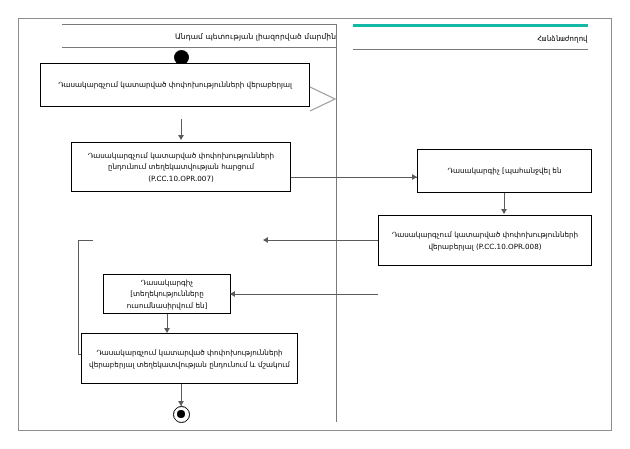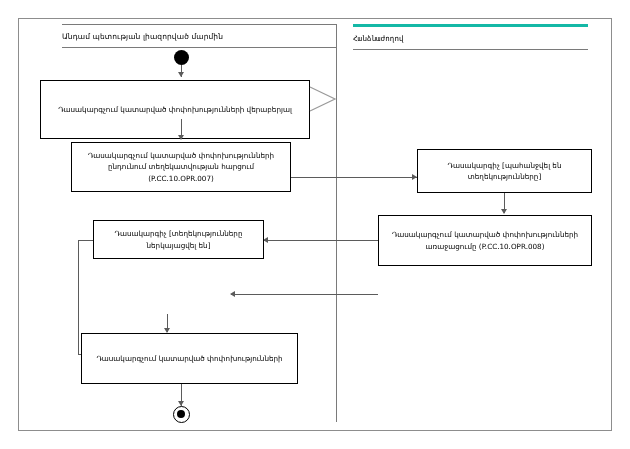--- a/index.html
+++ b/index.html
@@ -54,21 +54,21 @@
     left: 291px;
     width: 235px;
     border-top: 3px solid #14b8a6;
     font-family: Liberation Mono, monospace;
   }
   .lane-header {
     height: 23px;
     border-bottom: 1px solid #7a7a7a;
     display: flex;
     align-items: center;
-    justify-content: flex-start;
+    justify-content: flex-end;
     box-sizing: border-box;
   }
   .lane-header-text {
     font-size: 7.5px;
     color: #000000;
     letter-spacing: 0.1px;
     white-space: nowrap;
   }
 
   
@@ -178,21 +178,21 @@
       </div>
     </div>
 
   </div>
 
   <div class="initial-node" style="left:174px; top:50px;"></div>
 
   <div class="edge edge-v edge-dark" style="left:181px; top:65px; height:12px;"></div>
   <div class="arrowhead arrow-down" style="left:178px; top:72px;"></div>
 
-  <div class="node" style="left:40px; top:80px; width:270px; height:59px;">
+  <div class="node" style="left:40px; top:63px; width:270px; height:44px;">
     <div class="node-text">
       <span class="ln">Դասակարգչում կատարված փոփոխությունների վերաբերյալ</span>
     </div>
   </div>
 
   <div class="decision-shape" style="left:309px; top:86px;">
     <svg width="28" height="26" viewBox="0 0 28 26" xmlns="http://www.w3.org/2000/svg">
       <polyline points="1,1 26,13 1,25" fill="none" stroke="#9a9a9a" stroke-width="1.2"></polyline>
     </svg>
   </div>
@@ -207,59 +207,60 @@
       <span class="ln">(P.CC.10.OPR.007)</span>
     </div>
   </div>
 
   <div class="edge edge-h edge-dark" style="left:291px; top:177px; width:126px;"></div>
   <div class="arrowhead arrow-right" style="left:412px; top:174px;"></div>
 
   <div class="node" style="left:417px; top:149px; width:175px; height:44px;">
     <div class="node-text">
       <span class="ln">Դասակարգիչ [պահանջվել են</span>
-      <span class="ln">տեղեկությունները]</span>
     </div>
   </div>
 
   <div class="edge edge-v edge-dark" style="left:504px; top:193px; height:20px;"></div>
   <div class="arrowhead arrow-down" style="left:501px; top:209px;"></div>
 
   <div class="node" style="left:378px; top:215px; width:214px; height:51px;">
     <div class="node-text">
       <span class="ln">Դասակարգչում կատարված փոփոխությունների</span>
-      <span class="ln">առաջացումը (P.CC.10.OPR.008)</span>
+      <span class="ln">վերաբերյալ (P.CC.10.OPR.008)</span>
     </div>
   </div>
 
   <div class="edge edge-h edge-dark" style="left:264px; top:240px; width:114px;"></div>
   <div class="arrowhead arrow-left" style="left:263px; top:237px;"></div>
 
-  <div class="node" style="left:93px; top:220px; width:171px; height:39px;">
-    <div class="node-text">
-      <span class="ln">Դասակարգիչ [տեղեկությունները</span>
-      <span class="ln">ներկայացվել են]</span>
-    </div>
-  </div>
 
   <div class="edge edge-h edge-dark" style="left:78px; top:240px; width:15px;"></div>
   <div class="edge edge-v edge-dark" style="left:78px; top:240px; height:114px;"></div>
   <div class="edge edge-h edge-dark" style="left:78px; top:354px; width:18px;"></div>
   <div class="arrowhead arrow-right" style="left:90px; top:351px;"></div>
 
+  <div class="node" style="left:103px; top:274px; width:128px; height:40px;">
+    <div class="node-text">
+      <span class="ln">Դասակարգիչ</span>
+      <span class="ln">[տեղեկությունները</span>
+      <span class="ln">ուսումնասիրվում են]</span>
+    </div>
+  </div>
 
   <div class="edge edge-h edge-dark" style="left:231px; top:294px; width:147px;"></div>
   <div class="arrowhead arrow-left" style="left:230px; top:291px;"></div>
 
   <div class="edge edge-v edge-dark" style="left:167px; top:314px; height:18px;"></div>
   <div class="arrowhead arrow-down" style="left:164px; top:328px;"></div>
 
   <div class="node" style="left:81px; top:333px; width:217px; height:51px;">
     <div class="node-text">
       <span class="ln">Դասակարգչում կատարված փոփոխությունների</span>
+      <span class="ln">վերաբերյալ տեղեկատվության ընդունում և մշակում</span>
     </div>
   </div>
 
   <div class="edge edge-v edge-dark" style="left:181px; top:384px; height:22px;"></div>
   <div class="arrowhead arrow-down" style="left:178px; top:401px;"></div>
 
   <div class="final-node" style="left:173px; top:406px;"></div>
 
 </div>
 

